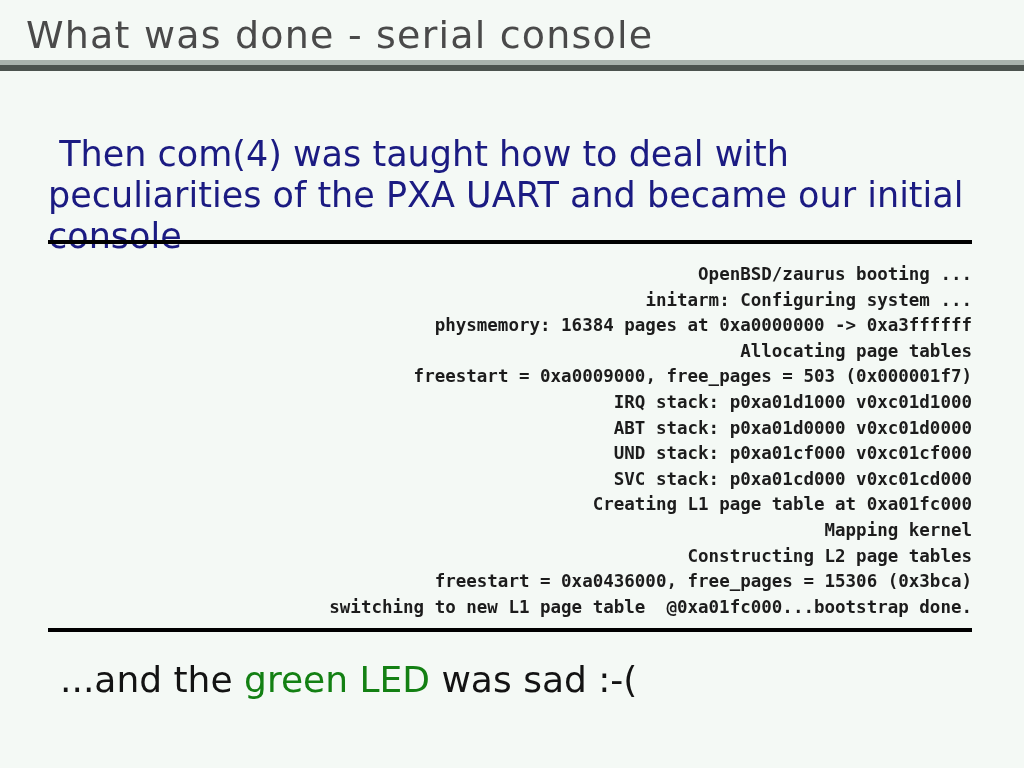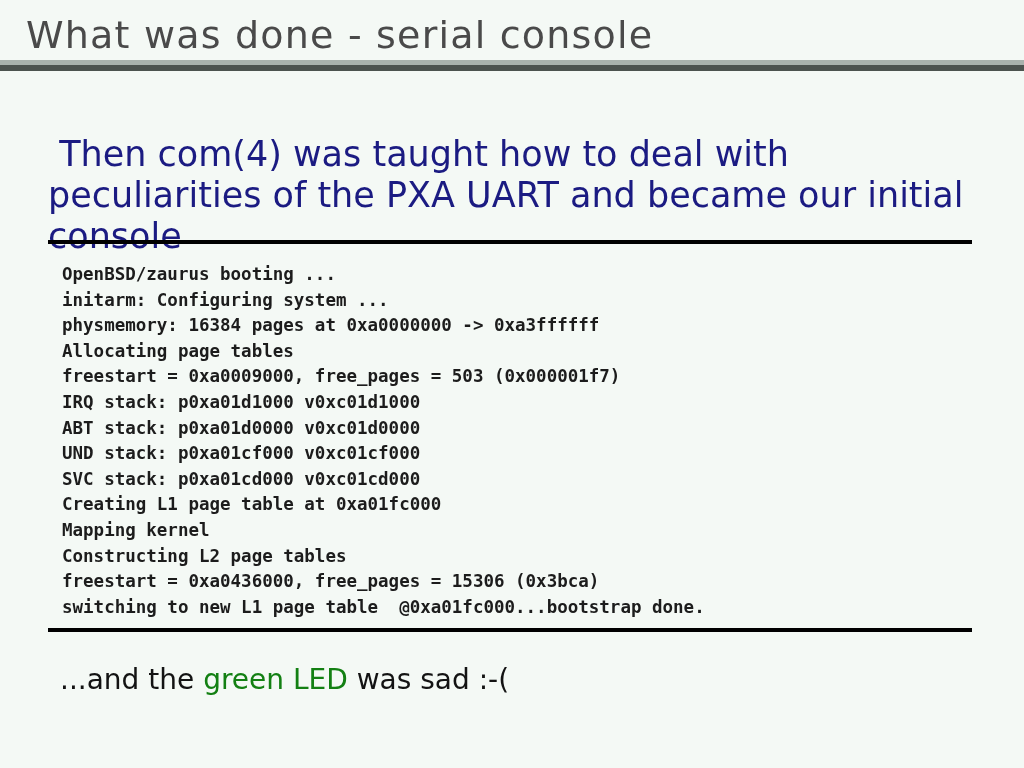--- a/index.html
+++ b/index.html
@@ -89,29 +89,30 @@
   #console-output {
     margin: 0;
     padding: 18px 0 8px 14px;
     font-family: "DejaVu Sans Mono", monospace;
     font-weight: bold;
     font-size: 17.5px;
     line-height: 25.6px;
     color: #1c1c1c;
     white-space: pre;
     letter-spacing: 0px;
+    text-align: right;
   }
 
   
   #closing-line {
     position: absolute;
     left: 60px;
     top: 660px;
     font-family: "DejaVu Sans", sans-serif;
-    font-size: 28px;
+    font-size: 36px;
     line-height: 40px;
     color: #131313;
     white-space: nowrap;
   }
   #closing-line .led-highlight {
     color: #138013;
   }
 </style>
 </head>
 <body>

